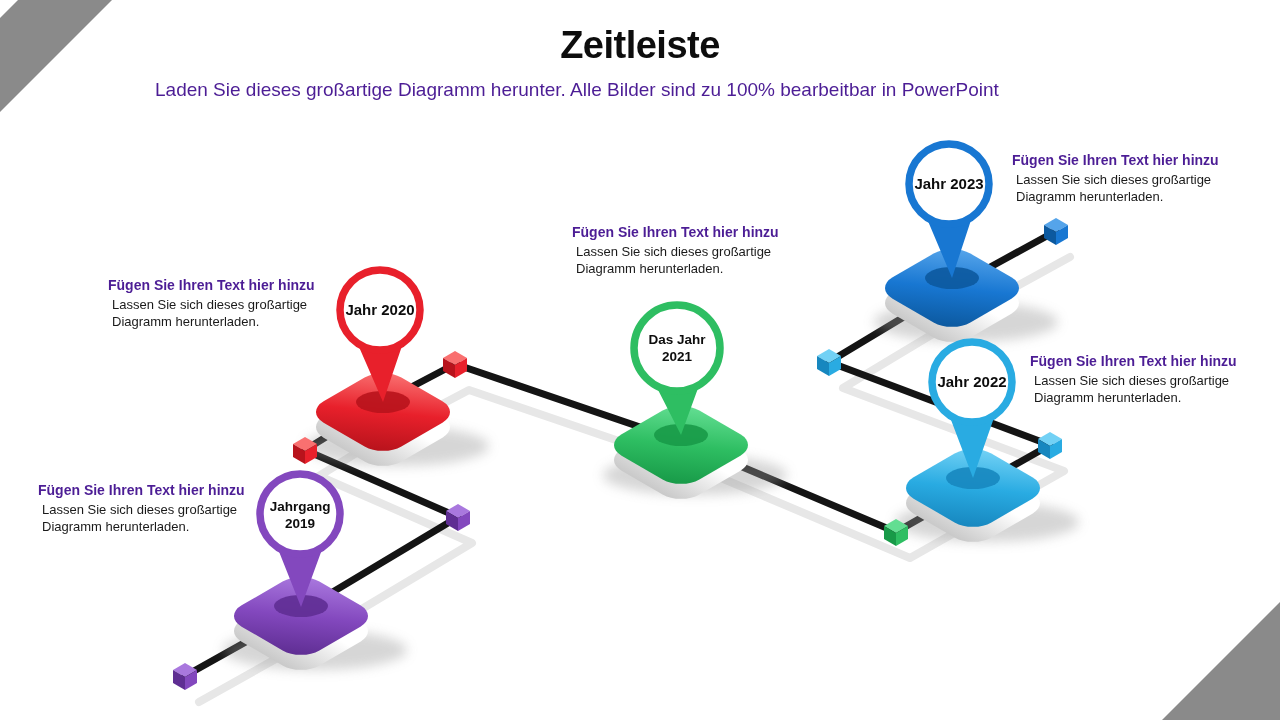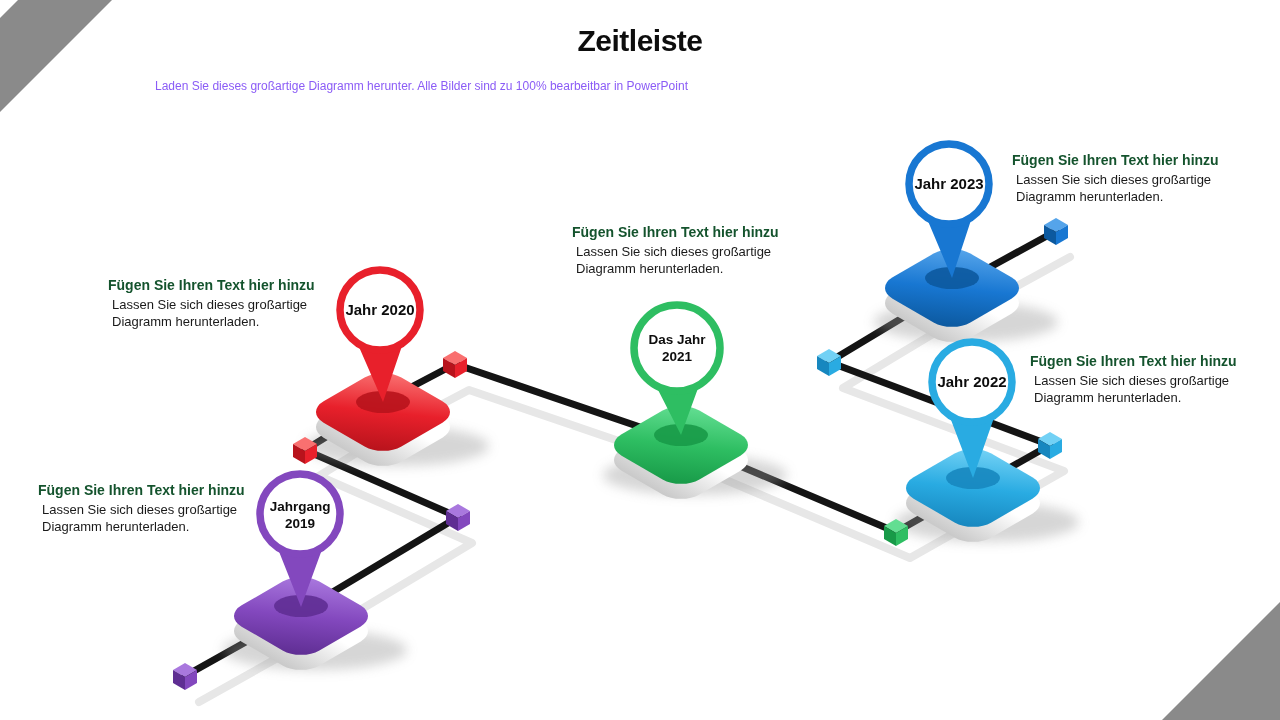--- a/index.html
+++ b/index.html
@@ -1,22 +1,22 @@
 <!DOCTYPE html>
 <html><head>
 <meta charset="utf-8">
 <style>
   html,body{margin:0;padding:0;background:#ffffff;}
   .slide{position:relative;width:1280px;height:720px;overflow:hidden;background:#ffffff;
          font-family:"Liberation Sans",sans-serif;}
   .title{position:absolute;left:0;right:0;top:24px;text-align:center;
-         font-size:30px;font-weight:bold;color:#0d0d0d;letter-spacing:-0.5px;}
-  .subtitle{position:absolute;left:155px;top:79px;font-size:12px;color:#8b5cf6;}
+         font-size:38px;font-weight:bold;color:#0d0d0d;letter-spacing:-0.5px;}
+  .subtitle{position:absolute;left:155px;top:79px;font-size:19px;color:#4c1d95;}
   .note{position:absolute;width:215px;color:#1a1a1a;}
-  .note h3{margin:0 0 3px 0;font-size:14px;font-weight:bold;color:#14532d;}
+  .note h3{margin:0 0 3px 0;font-size:14px;font-weight:bold;color:#4c1d95;}
   .note p{margin:4px;font-size:13px;line-height:16.5px;}
   svg text{font-family:"Liberation Sans",sans-serif;font-weight:bold;fill:#0d0d0d;}
   .pin-label{font-size:15px;}
   .pin-label-sm{font-size:13.5px;}
   #scene{position:absolute;left:0;top:0;}
 </style>
 </head>
 <body>
 
 <div class="slide">

